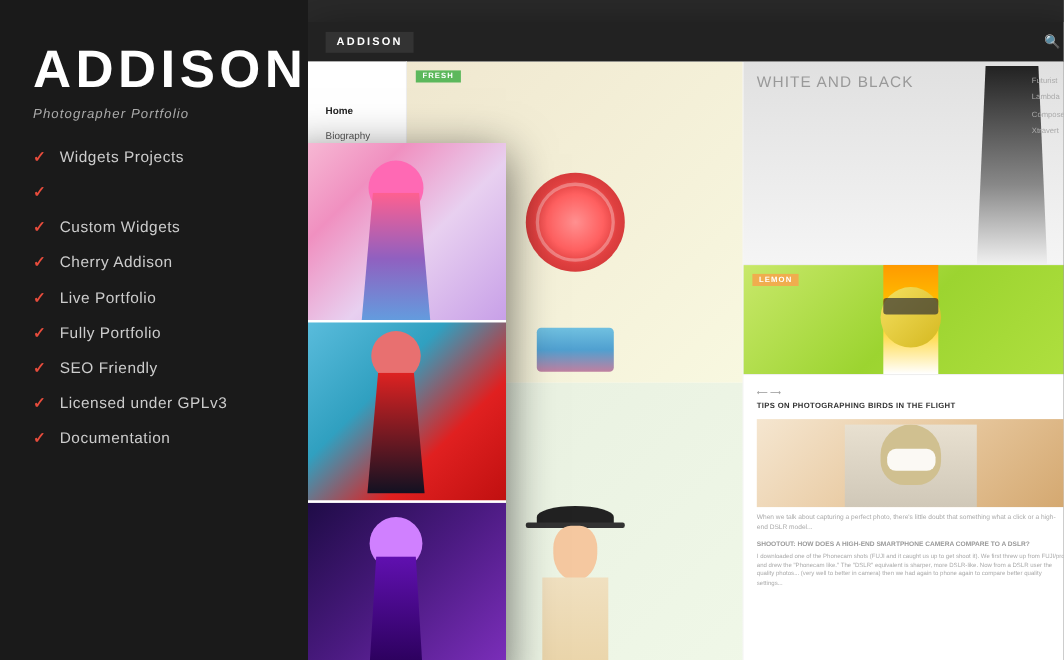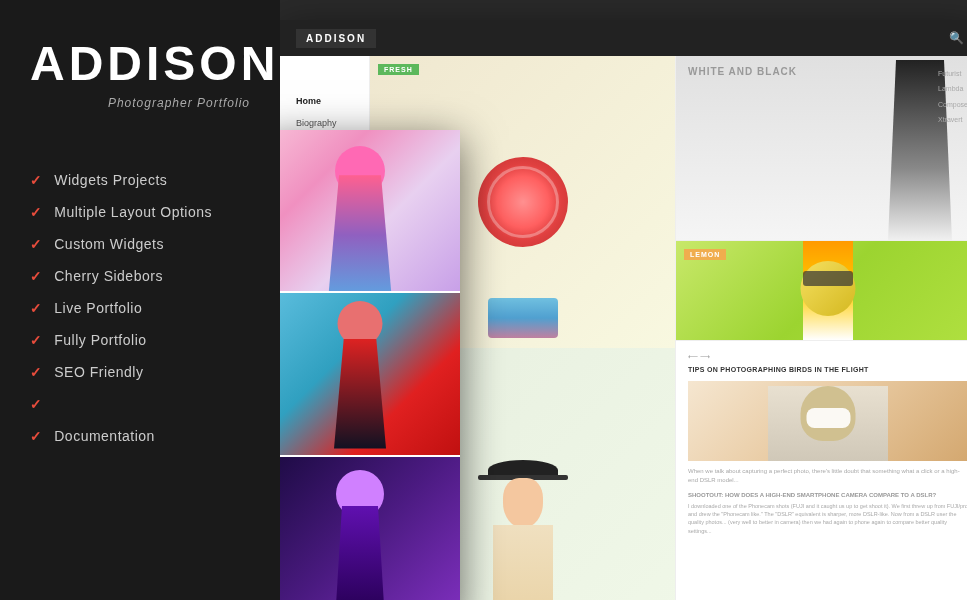--- a/index.html
+++ b/index.html
@@ -30,23 +30,22 @@
       letter-spacing: 4px;
       text-transform: uppercase;
       line-height: 1;
       margin-bottom: 8px;
     }
 
     .logo-subtitle {
       font-size: 12px;
       color: #aaa;
       letter-spacing: 1px;
-      margin-bottom: 62px;
+      margin-bottom: 24px;
       font-style: italic;
-      text-align: right;
     }
 
     .features-list {
       list-style: none;
     }
 
     .features-list li {
       display: flex;
       align-items: center;
       color: #ccc;
@@ -180,25 +179,24 @@
       background: linear-gradient(to bottom, #e0e0e0, #f5f5f5);
       position: relative;
       overflow: hidden;
       border-bottom: 1px solid #eee;
     }
 
     .wnb-title {
       position: absolute;
       top: 10px;
       left: 12px;
-      font-size: 10px;
+      font-size: 14px;
       color: #999;
       letter-spacing: 1px;
       text-transform: uppercase;
-      font-weight: bold;
     }
 
     
     .lemon-section {
       height: 120px;
       background: linear-gradient(135deg, #c8e86a 0%, #9cd430 50%, #b0e040 100%);
       position: relative;
       border-bottom: 1px solid #eee;
       overflow: hidden;
     }
@@ -307,44 +305,44 @@
   <div class="logo-title">ADDISON</div>
   <div class="logo-subtitle">Photographer Portfolio</div>
 
   <ul class="features-list">
   <li>
         <span class="check-icon">✓</span>
         <span>Widgets Projects</span>
       </li>
       <li>
         <span class="check-icon">✓</span>
-        <span>Multiple Layout Options</span>
       </li>
       <li>
         <span class="check-icon">✓</span>
         <span>Custom Widgets</span>
       </li>
       <li>
         <span class="check-icon">✓</span>
-        <span>Cherry Sidebors</span>
+        <span>Cherry Addison</span>
       </li>
       <li>
         <span class="check-icon">✓</span>
         <span>Live Portfolio</span>
       </li>
       <li>
         <span class="check-icon">✓</span>
         <span>Fully Portfolio</span>
       </li>
       <li>
         <span class="check-icon">✓</span>
         <span>SEO Friendly</span>
       </li>
       <li>
         <span class="check-icon">✓</span>
+        <span>Licensed under GPLv3</span>
       </li>
       <li>
         <span class="check-icon">✓</span>
         <span>Documentation</span>
       </li>
     </ul>
 </div>
 
 <div class="right-panel">
 

